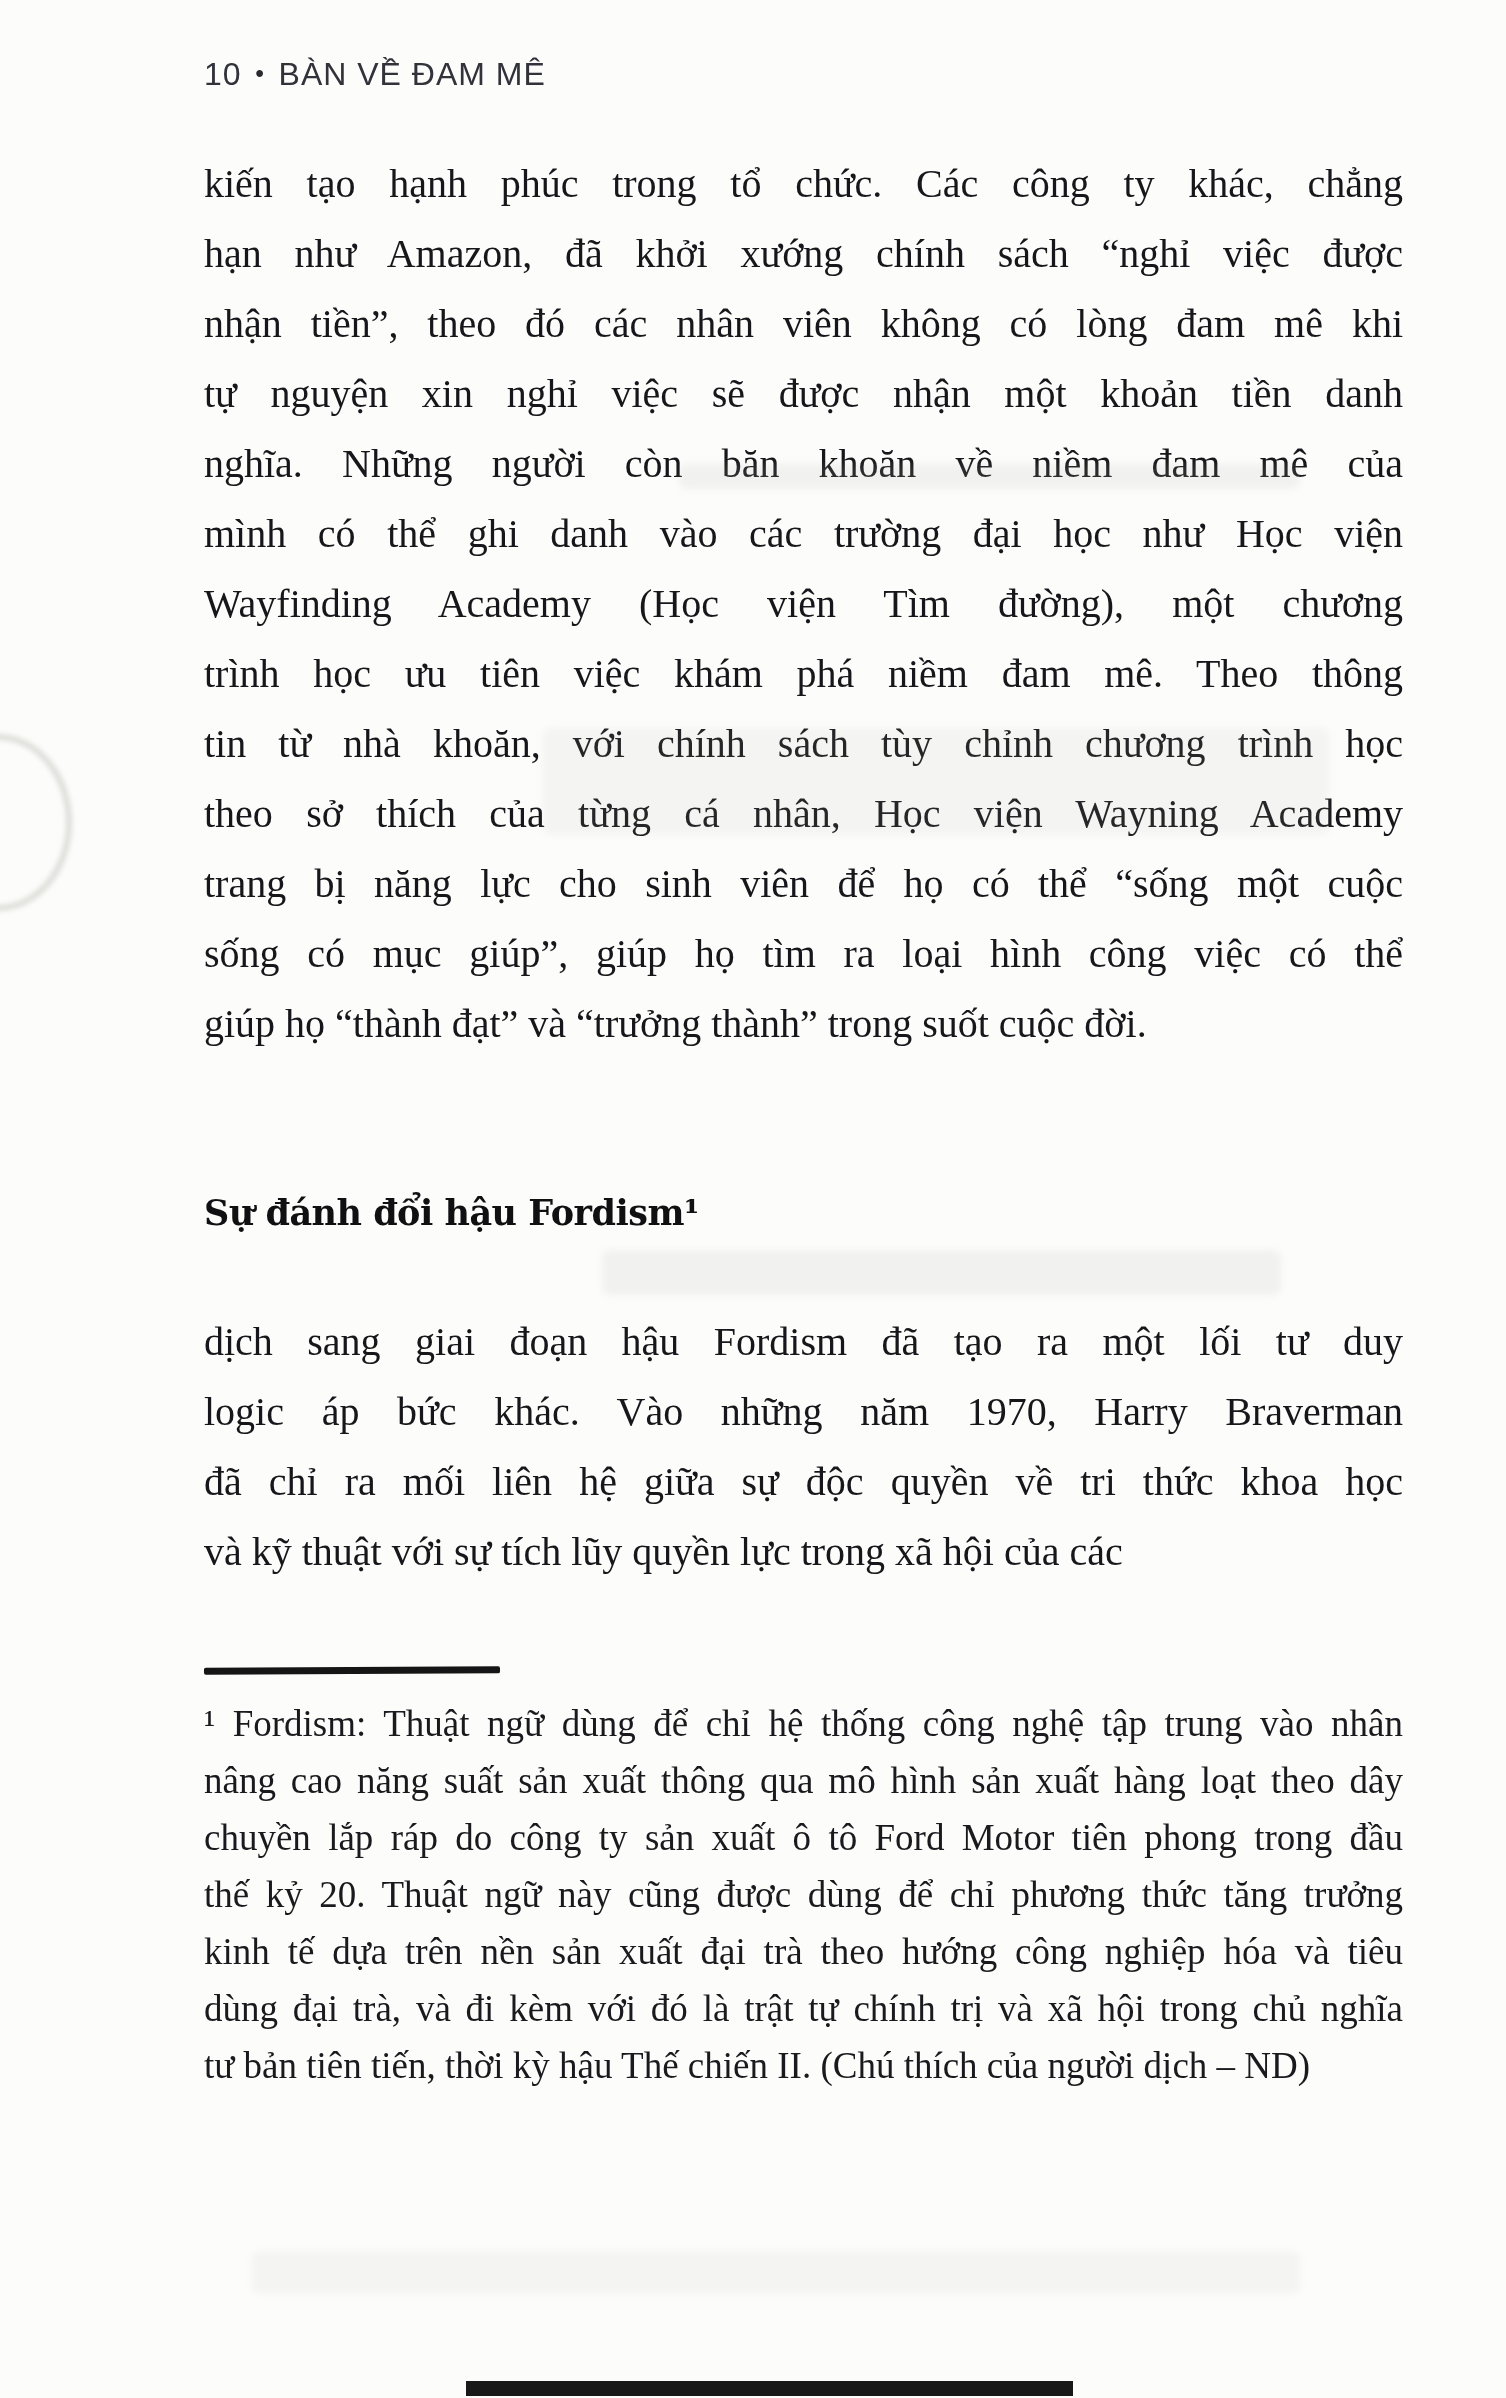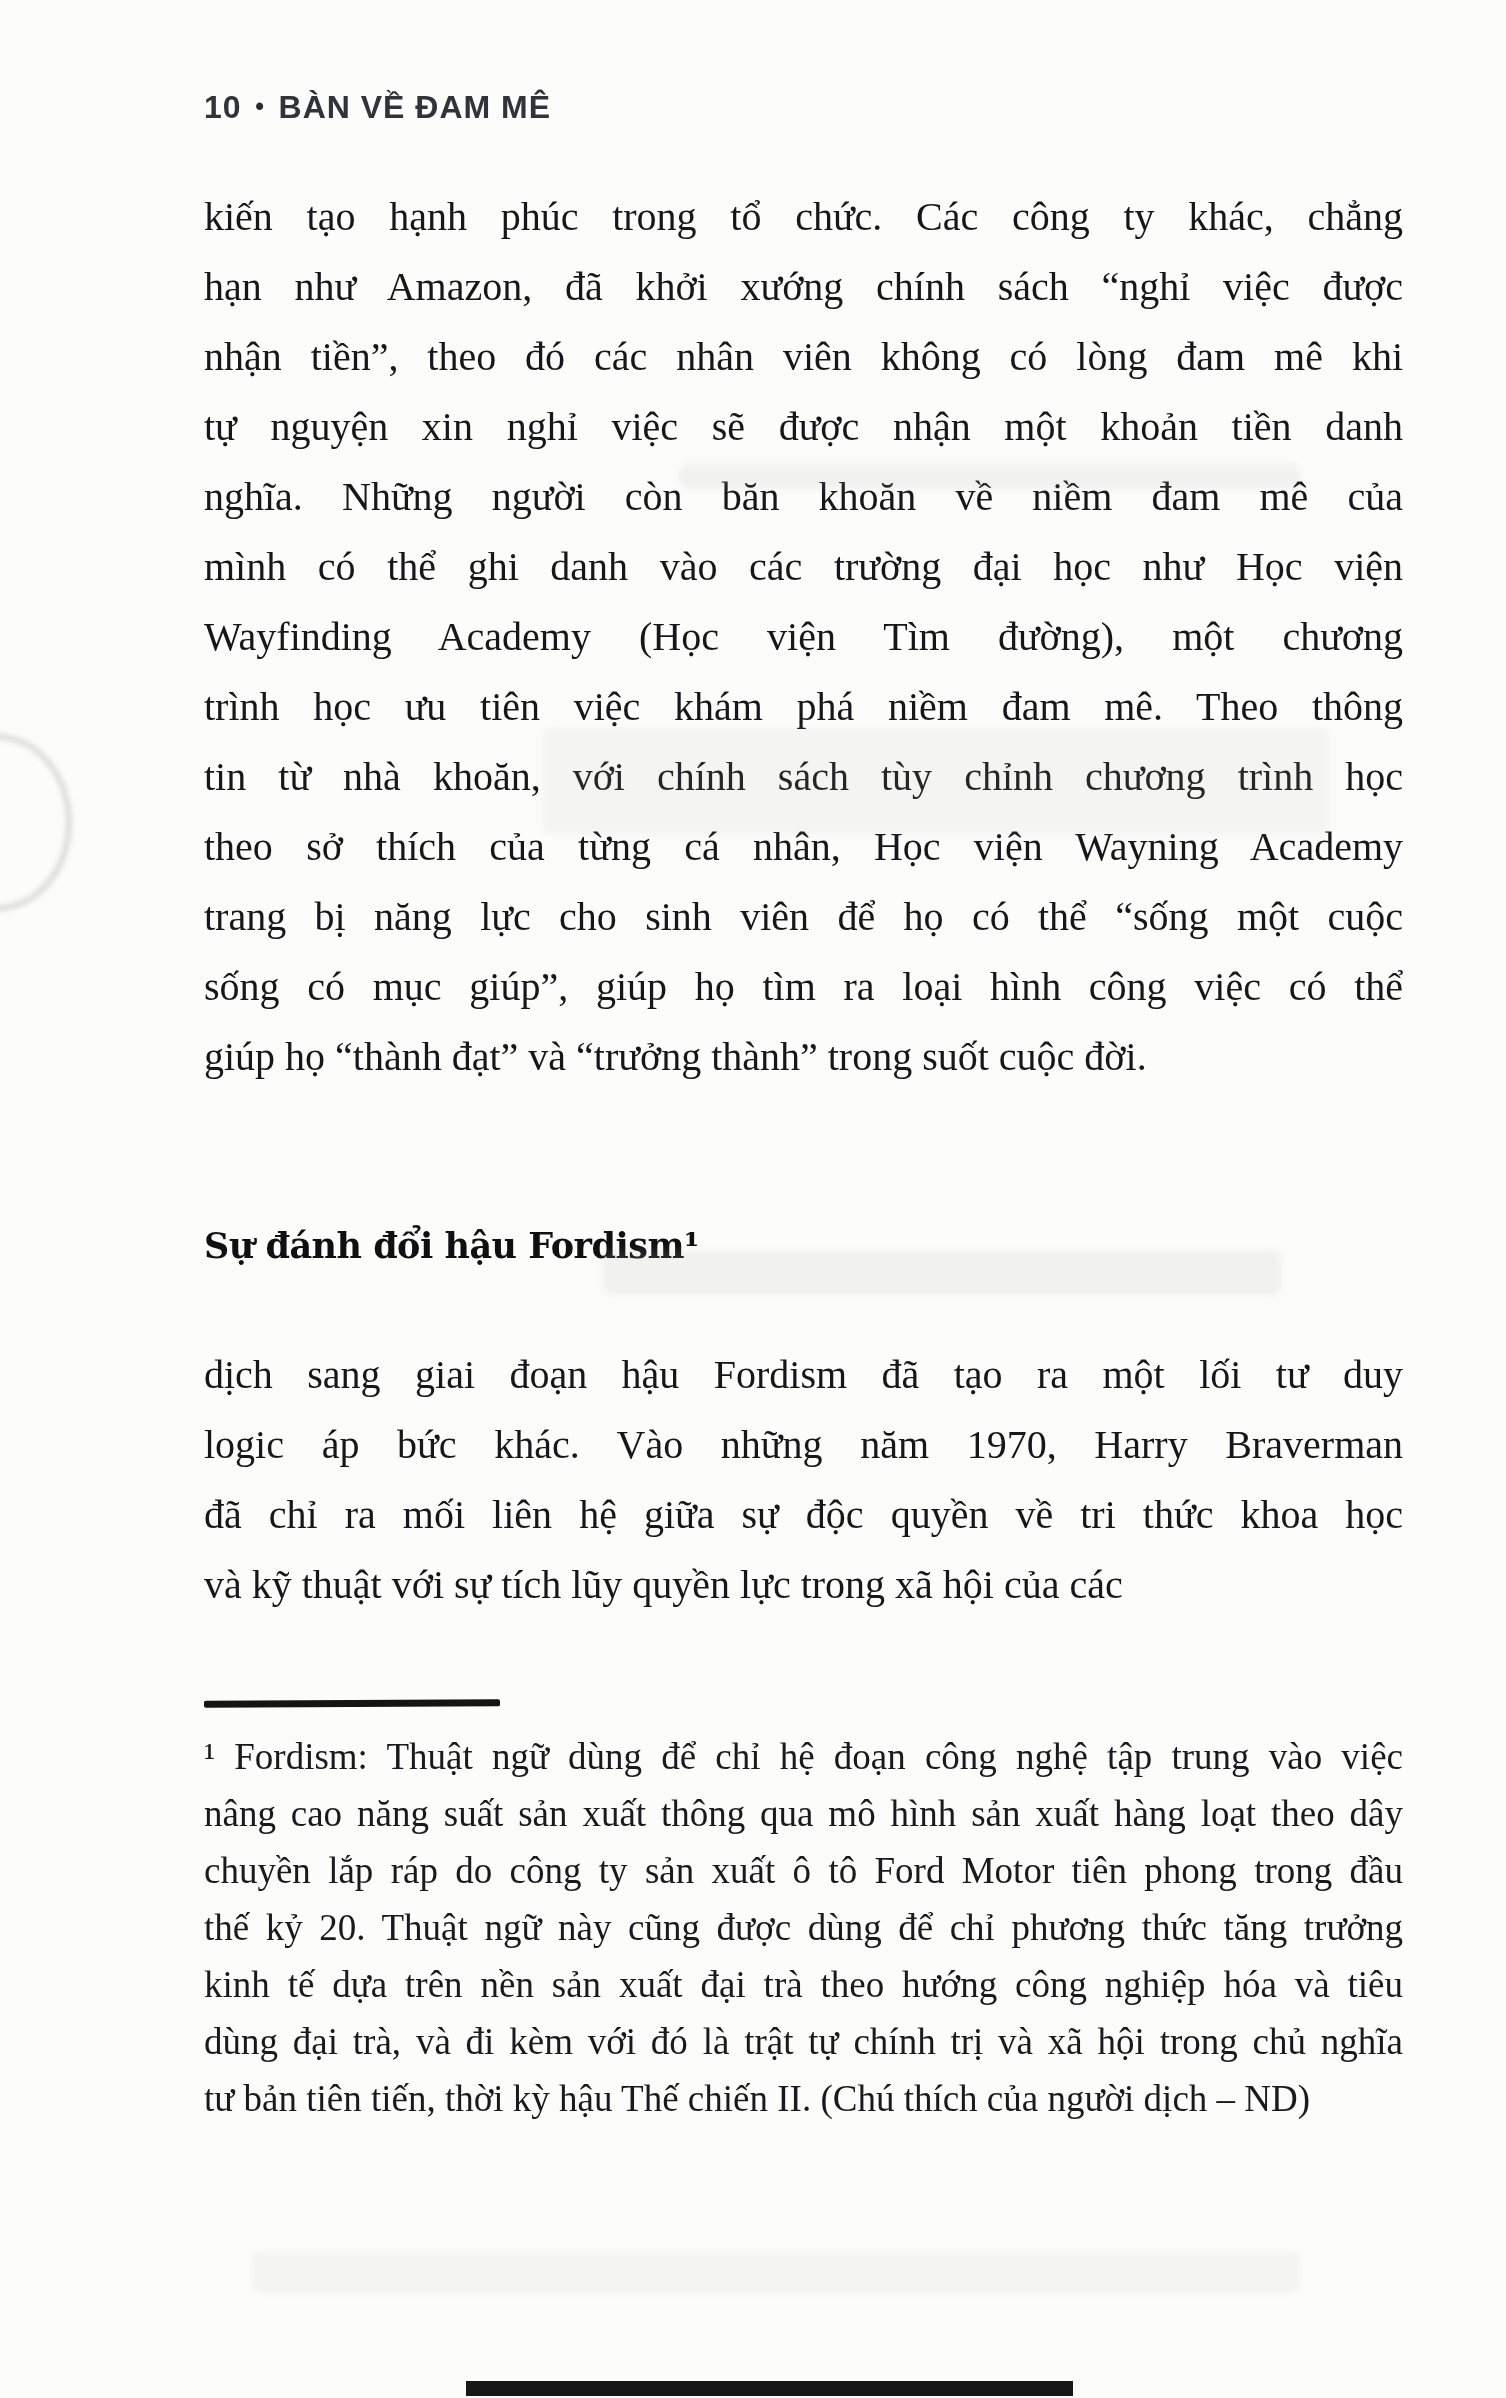--- a/index.html
+++ b/index.html
@@ -12,23 +12,23 @@
     overflow: hidden;
     color: #18181c;
   }
   #content {
     position: absolute;
     left: 204px;
     top: 0;
     width: 1199px;
   }
   .running-header {
-    margin-top: 89px;
+    margin-top: 56px;
     font-family: "Liberation Sans", sans-serif;
-    font-weight: bold;
+    font-weight: normal;
     font-size: 32px;
     letter-spacing: 1px;
     color: #32323a;
     white-space: nowrap;
   }
   .running-header .bullet {
     display: inline-block;
     margin: 0 13.6px;
     font-size: 25px;
     vertical-align: 2.9px;
@@ -137,21 +137,21 @@
     <div id="paragraph-2" class="body-text">
         <div class="line">dịch sang giai đoạn hậu Fordism đã tạo ra một lối tư duy</div>
         <div class="line">logic áp bức khác. Vào những năm 1970, Harry Braverman</div>
         <div class="line">đã chỉ ra mối liên hệ giữa sự độc quyền về tri thức khoa học</div>
         <div class="line line-last">và kỹ thuật với sự tích lũy quyền lực trong xã hội của các</div>
       </div>
 
     <div class="footnote-rule"></div>
 
     <div class="footnote">
-        <div class="line">¹ Fordism: Thuật ngữ dùng để chỉ hệ đoạn công nghệ tập trung vào việc</div>
+        <div class="line">¹ Fordism: Thuật ngữ dùng để chỉ hệ thống công nghệ tập trung vào nhân</div>
         <div class="line">nâng cao năng suất sản xuất thông qua mô hình sản xuất hàng loạt theo dây</div>
         <div class="line">chuyền lắp ráp do công ty sản xuất ô tô Ford Motor tiên phong trong đầu</div>
         <div class="line">thế kỷ 20. Thuật ngữ này cũng được dùng để chỉ phương thức tăng trưởng</div>
         <div class="line">kinh tế dựa trên nền sản xuất đại trà theo hướng công nghiệp hóa và tiêu</div>
         <div class="line">dùng đại trà, và đi kèm với đó là trật tự chính trị và xã hội trong chủ nghĩa</div>
         <div class="line line-last">tư bản tiên tiến, thời kỳ hậu Thế chiến II. (Chú thích của người dịch – ND)</div>
       </div>
 
   </div>
 

